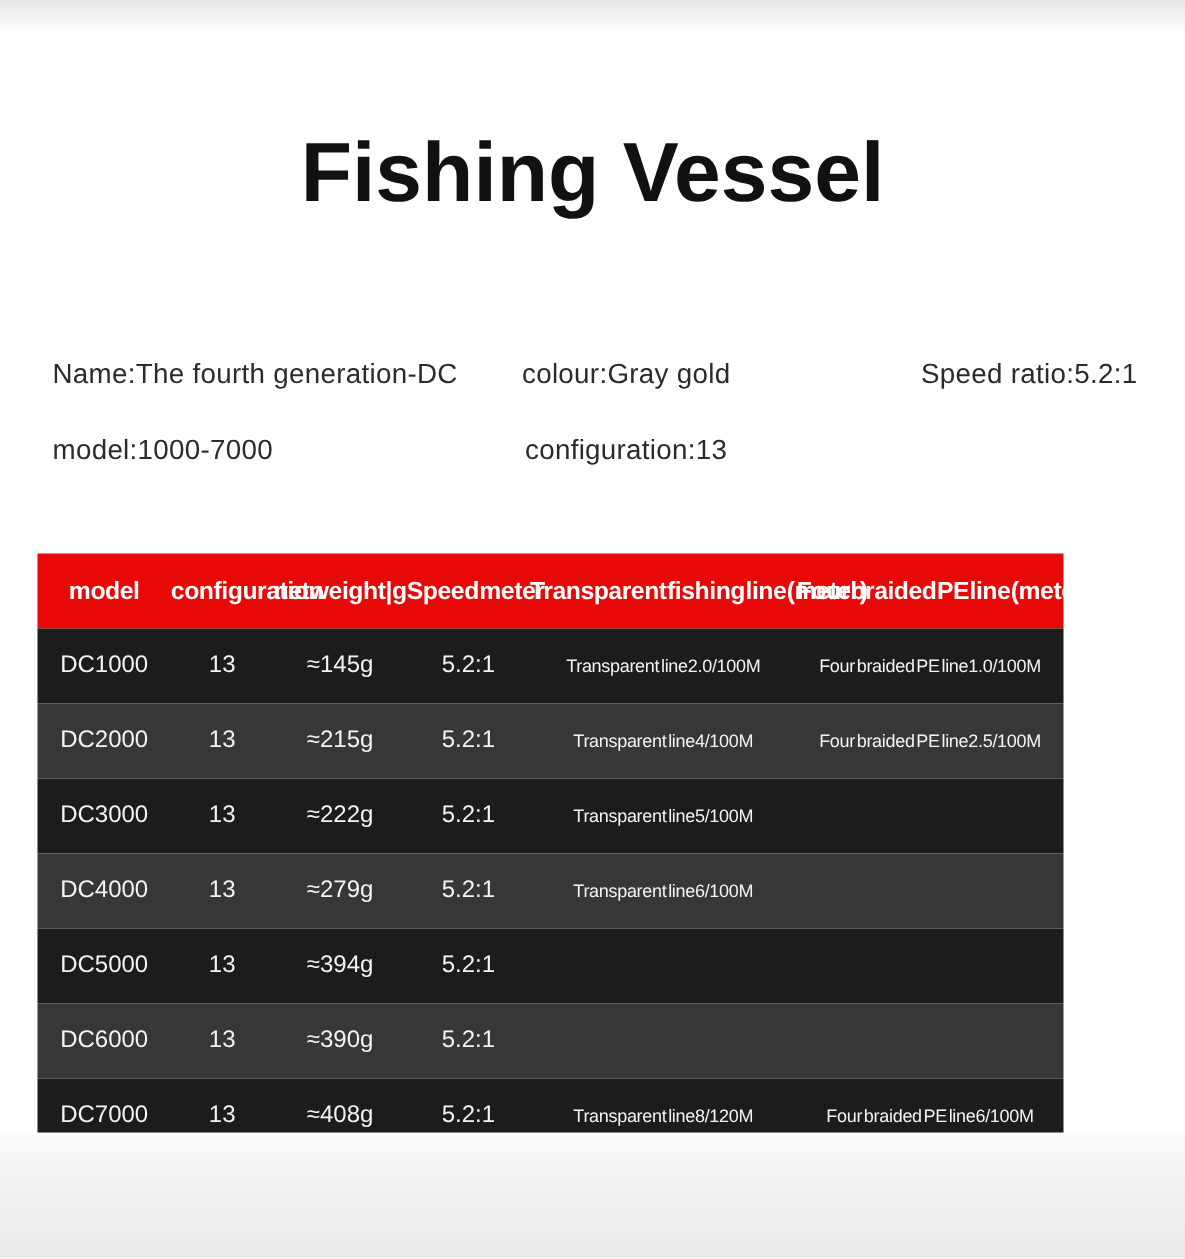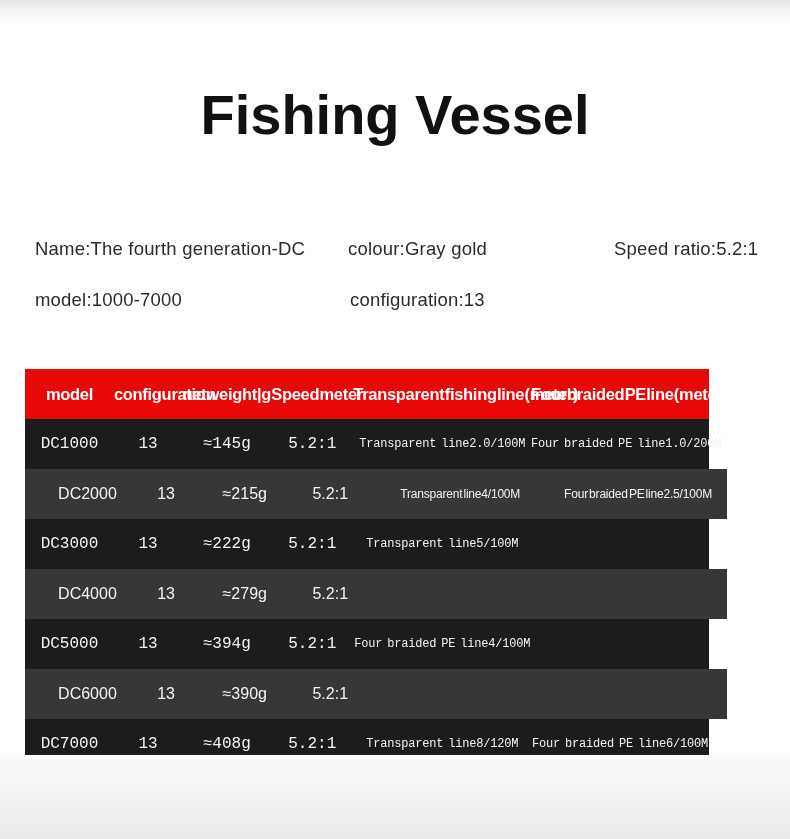--- a/index.html
+++ b/index.html
@@ -65,22 +65,22 @@
   }
   .thead {
     background: var(--red, #e90808);
     color: #ffffff;
     font-size: 16.5px;
     font-weight: bold;
     letter-spacing: -0.3px;
     word-spacing: -4px;
   }
   .thead .cell { text-align: center; }
-  .row-dark  { background: var(--row-dark, #1c1c1c); font-family: Liberation Mono, monospace; }
-  .row-light { background: var(--row-light, #373737); padding-left: 18px; }
+  .row-dark  { background: var(--row-dark, #1c1c1c); }
+  .row-light { background: var(--row-light, #373737); }
   .trow.body-row {
     color: #f3f3f3;
     font-size: 16px;
   }
   .cell {
     text-align: center;
     white-space: nowrap;
     overflow: visible;
   }
   .body-row .cell:nth-child(5),
@@ -125,21 +125,21 @@
       <span class="cell">Transparent fishing line (meter)</span>
       <span class="cell">Four braided PE line (meter)</span>
     </div>
     <div id="rows">
         <div class="trow body-row row-dark">
           <span class="cell">DC1000</span>
           <span class="cell">13</span>
           <span class="cell">≈145g</span>
           <span class="cell">5.2:1</span>
           <span class="cell">Transparent line2.0/100M</span>
-          <span class="cell">Four braided PE line1.0/200M</span>
+          <span class="cell">Four braided PE line1.0/100M</span>
         </div>
         <div class="trow body-row row-light">
           <span class="cell">DC2000</span>
           <span class="cell">13</span>
           <span class="cell">≈215g</span>
           <span class="cell">5.2:1</span>
           <span class="cell">Transparent line4/100M</span>
           <span class="cell">Four braided PE line2.5/100M</span>
         </div>
         <div class="trow body-row row-dark">
@@ -147,27 +147,27 @@
           <span class="cell">13</span>
           <span class="cell">≈222g</span>
           <span class="cell">5.2:1</span>
           <span class="cell">Transparent line5/100M</span>
         </div>
         <div class="trow body-row row-light">
           <span class="cell">DC4000</span>
           <span class="cell">13</span>
           <span class="cell">≈279g</span>
           <span class="cell">5.2:1</span>
+          <span class="cell">Transparent line6/100M</span>
         </div>
         <div class="trow body-row row-dark">
           <span class="cell">DC5000</span>
           <span class="cell">13</span>
           <span class="cell">≈394g</span>
           <span class="cell">5.2:1</span>
-          <span class="cell">Four braided PE line4/100M</span>
         </div>
         <div class="trow body-row row-light">
           <span class="cell">DC6000</span>
           <span class="cell">13</span>
           <span class="cell">≈390g</span>
           <span class="cell">5.2:1</span>
         </div>
         <div class="trow body-row row-dark">
           <span class="cell">DC7000</span>
           <span class="cell">13</span>

